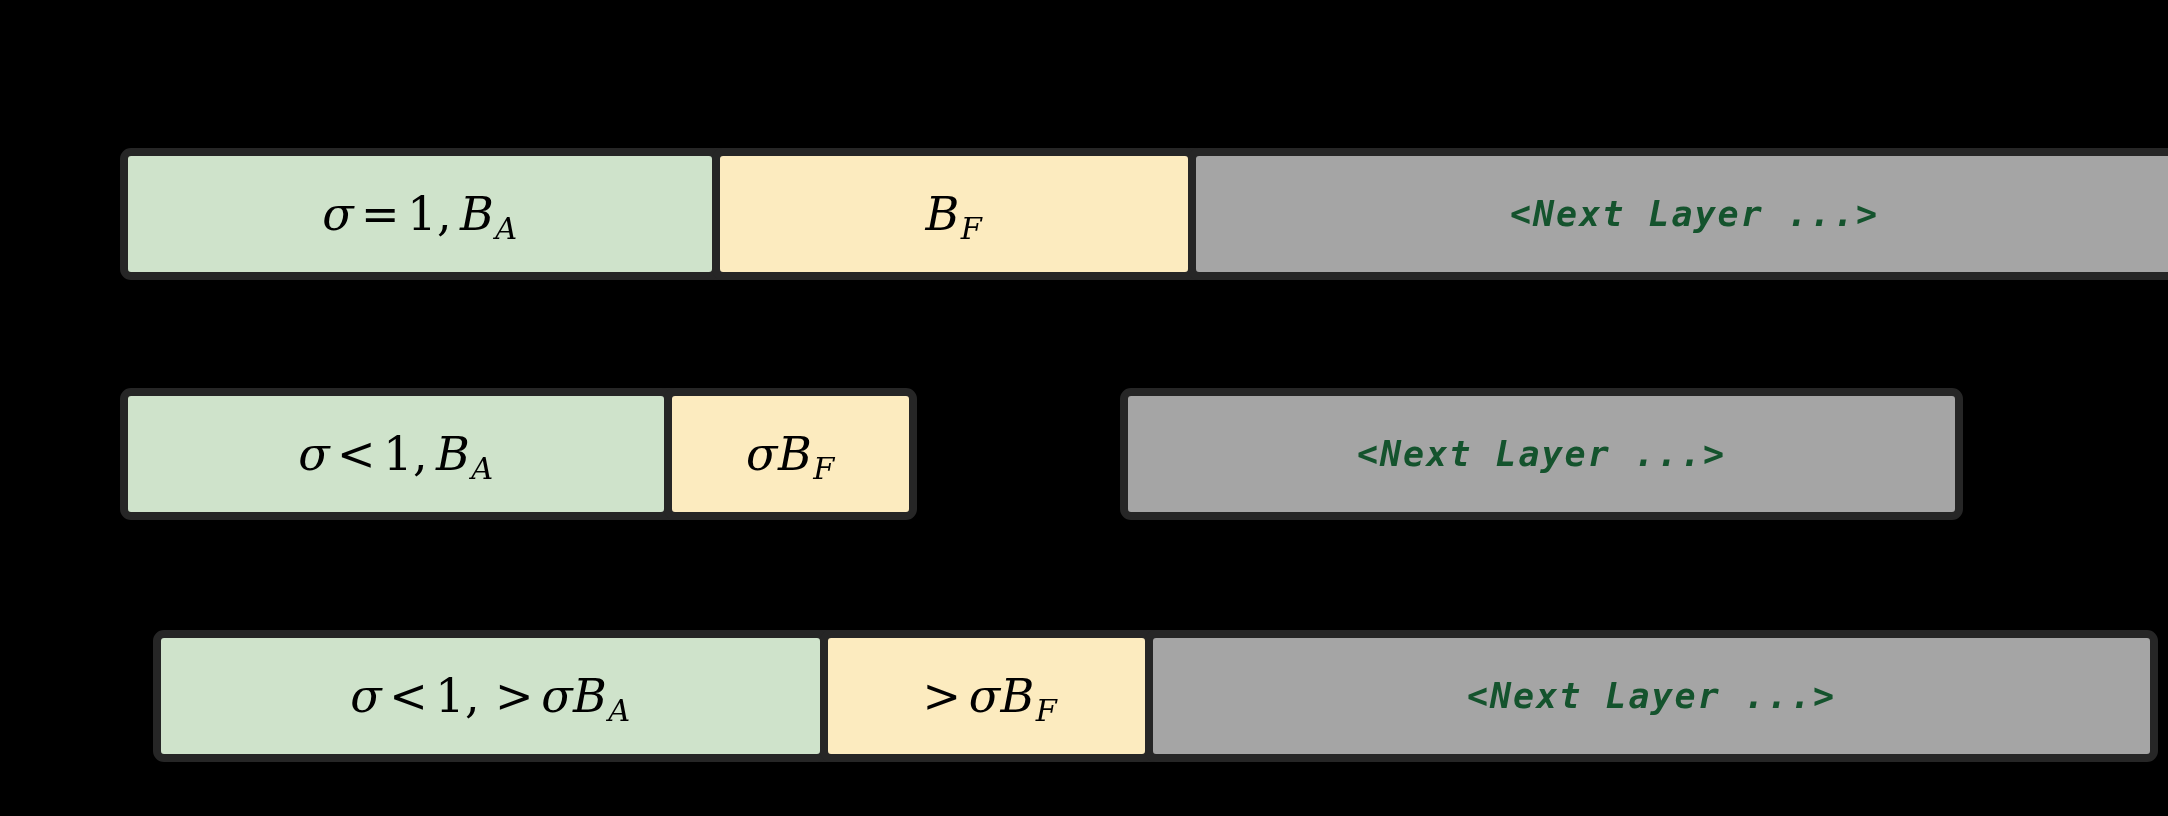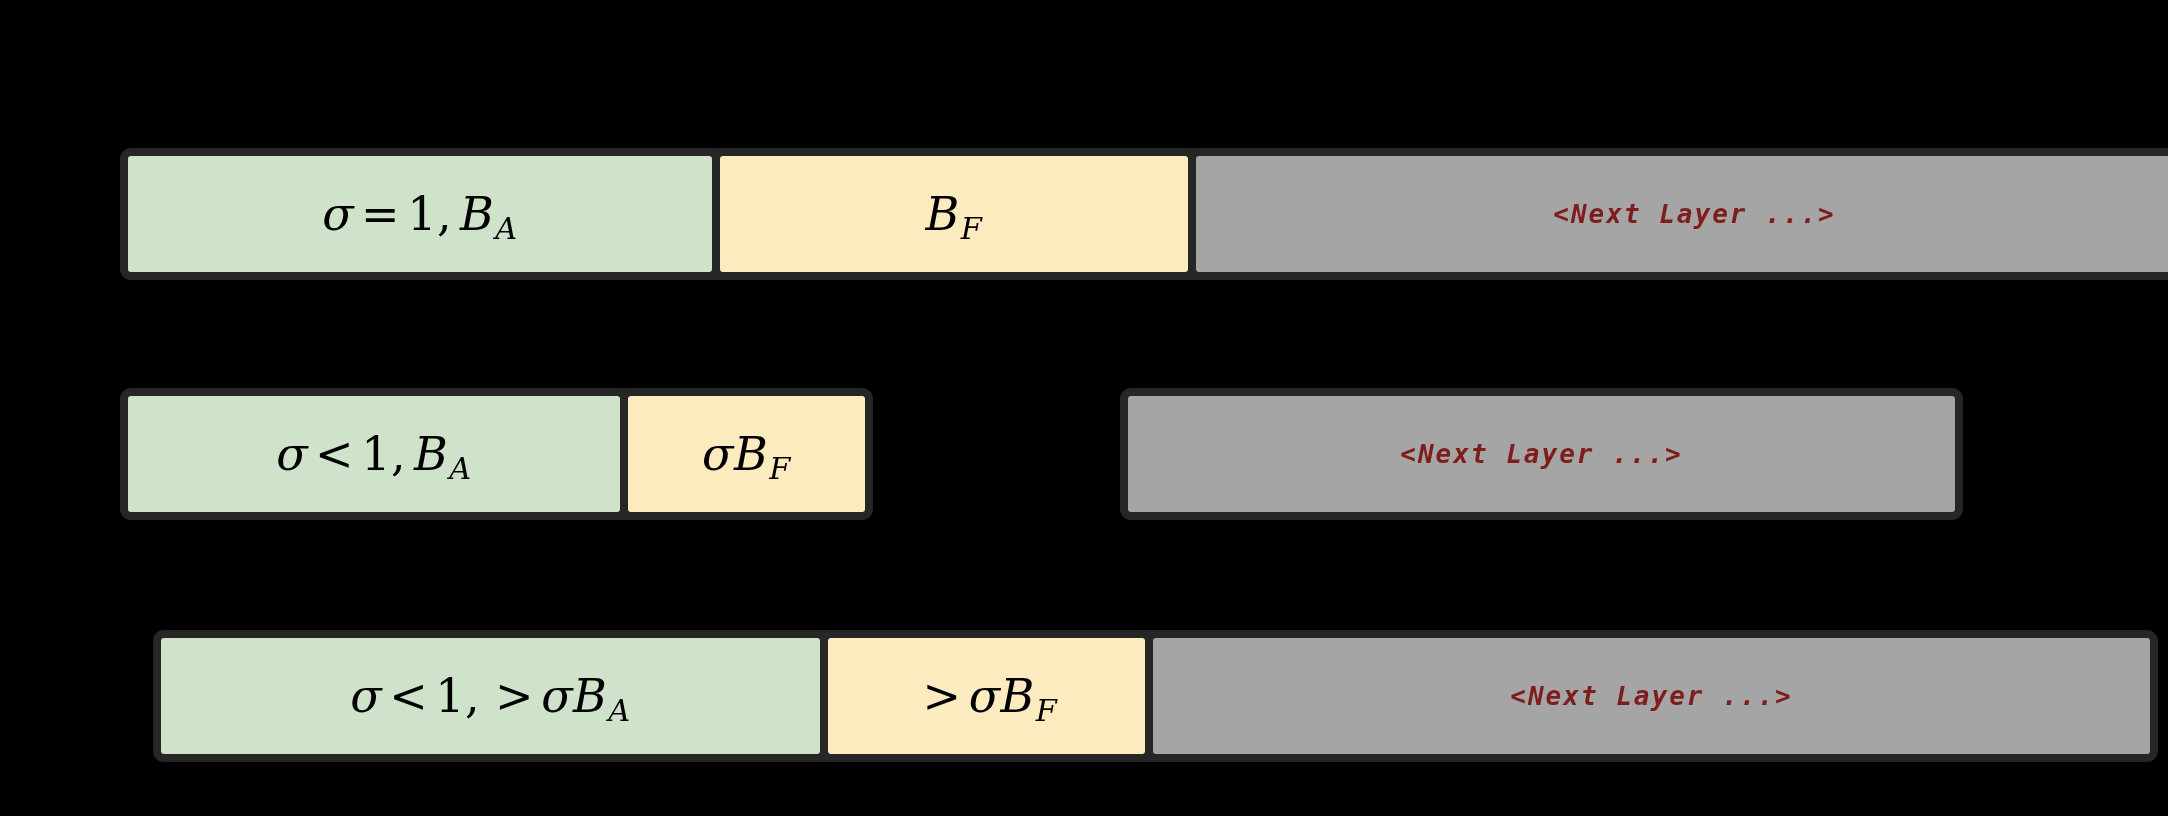--- a/index.html
+++ b/index.html
@@ -79,25 +79,25 @@
   }
   .math sub {
     font-style: italic;
     font-size: 0.66em;
     vertical-align: -0.28em;
     line-height: 0;
     padding-left: 1px;
   }
 
   .nextlayer {
-    color: #7f1d1d;
+    color: #14532d;
     font-family: "DejaVu Sans Mono", "Liberation Mono", monospace;
     font-weight: bold;
     font-style: italic;
-    font-size: 26px;
+    font-size: 35px;
     letter-spacing: 2px;
     white-space: nowrap;
   }
 </style>
 </head>
 <body>
 
 <div id="stage">
 
   <div class="row" style="left:120px; top:148px; height:132px;">
@@ -118,21 +118,21 @@
       <div class="seg seg-gray" style="width:1013px;">
         <span class="nextlayer">&lt;Next Layer ...&gt;</span>
       </div>
 
     </div>
   </div>
 
   <div class="row" style="left:120px; top:388px; height:132px;">
     <div class="group">
 
-      <div class="seg seg-green" style="width:508px;">
+      <div class="seg seg-green" style="width:552px;">
         <span class="math">
           <i>σ</i><span class="op">&lt;</span><span>1</span><span class="comma">,</span><i>B</i><sub>A</sub>
         </span>
       </div>
 
       <div class="seg seg-yellow" style="width:253px;text-align:center;">
         <span class="math">
           <i>σ</i><i>B</i><sub>F</sub>
         </span>
       </div>

